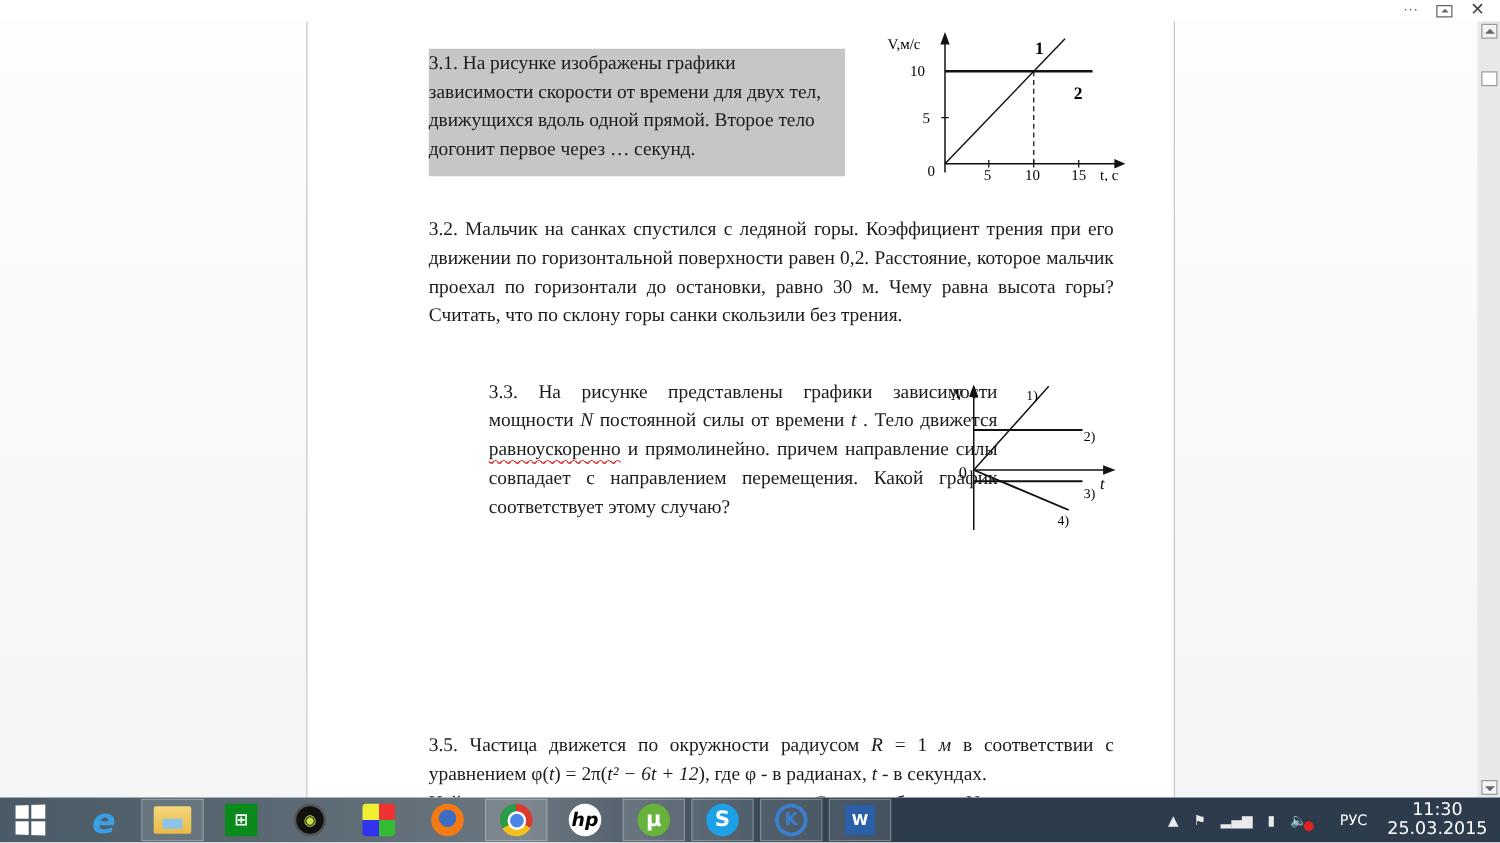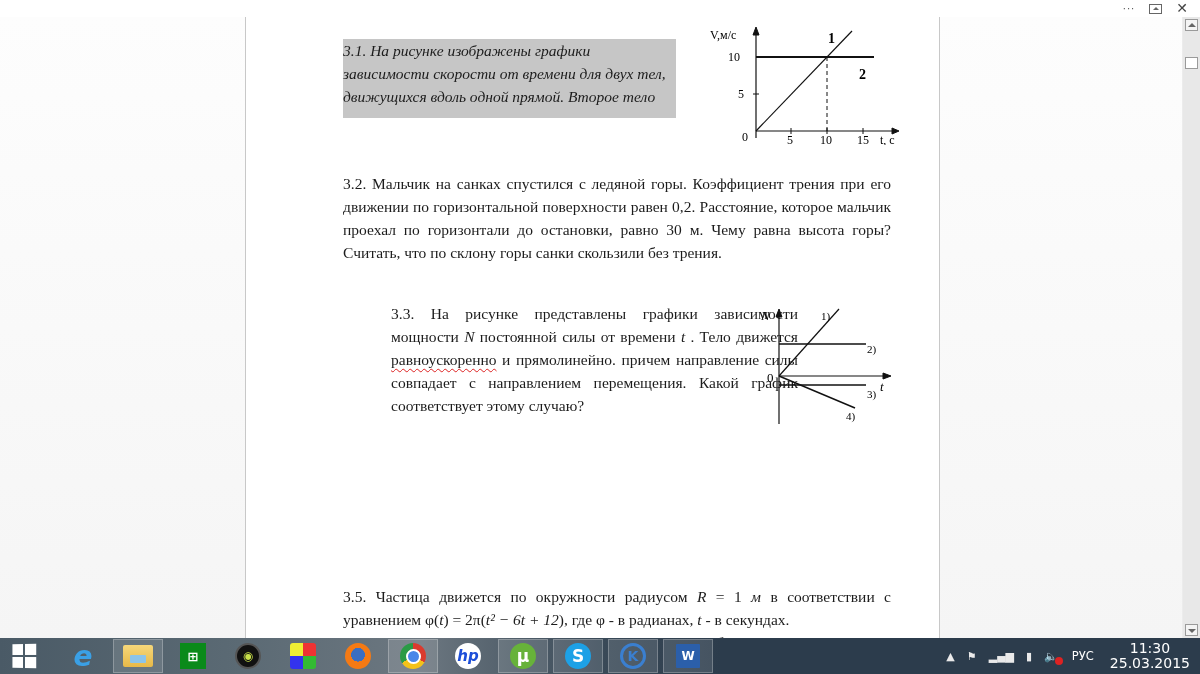--- a/index.html
+++ b/index.html
@@ -45,53 +45,54 @@
   .ico { width: 26px; height: 26px; border-radius: 50%; display: flex; align-items: center; justify-content: center; font-family: "DejaVu Sans", sans-serif; font-weight: bold; color: #fff; font-size: 16px; }
   .ico-ie { background: transparent; color: #3aa0e6; font-size: 28px; font-style: italic; border-radius: 0; }
   .ico-folder { width: 30px; height: 22px; border-radius: 2px; background: linear-gradient(#f6d77a, #e8b948); position: relative; }
   .ico-folder::after { content: ""; position: absolute; left: 7px; top: 10px; width: 16px; height: 8px; background: #8cc4ea; border-radius: 1px; }
   .ico-store { width: 26px; height: 26px; border-radius: 0; background: #0a8a1a; font-size: 13px; }
   .ico-cam { background: #111; border: 2px solid #555; color: #c8e04a; font-size: 12px; }
   .ico-puzzle { border-radius: 3px; background: conic-gradient(#e33 0 25%, #3b3 0 50%, #33e 0 75%, #ee3 0); }
   .ico-ff { background: radial-gradient(circle at 50% 45%, #3b6ec2 0 35%, #f57a14 36% 100%); }
   .ico-chrome { background: conic-gradient(#db3a2e 0 33%, #f3c21a 0 66%, #2a9b46 0); position: relative; }
   .ico-chrome::after { content: ""; position: absolute; width: 11px; height: 11px; border-radius: 50%; background: #4a86e8; border: 2px solid #fff; }
-  .ico-hp { background: #ffffff; color: #1d4ed8; font-style: italic; font-size: 15px; }
+  .ico-hp { background: #ffffff; color: #000000; font-style: italic; font-size: 15px; }
   .ico-ut { background: #67b23a; font-size: 17px; }
   .ico-skype { background: #1da1e6; font-size: 17px; }
   .ico-k { background: transparent; border: 3px solid #3a7fd0; color: #3a7fd0; font-size: 14px; }
   .ico-word { width: 24px; height: 24px; border-radius: 1px; background: #2b5faa; font-size: 12px; }
 
   .tray { position: absolute; right: 0; top: 0; height: 36px; display: flex; align-items: center; color: #ffffff; font-family: "DejaVu Sans", sans-serif; }
   .tray-icon { margin: 0 6px; font-size: 11px; cursor: pointer; color: #eaeaea; }
-  .tray-lang { font-size: 11.5px; margin-left: 8px; margin-right: 16px; cursor: pointer; }
+  .tray-lang { font-size: 11.5px; margin-left: 20px; margin-right: 16px; cursor: pointer; }
   .tray-clock { text-align: center; font-size: 14px; line-height: 15px; margin-right: 10px; cursor: pointer; }
   .vol-wrap { position: relative; }
   .vol-x { position: absolute; right: -5px; bottom: -2px; width: 8px; height: 8px; background: #d22; border-radius: 50%; }
 
   svg text { font-family: "Liberation Serif", serif; }
 </style>
 </head>
 <body>
 
 <div class="window">
   <div class="win-controls">
     <span class="ctl ctl-more">···</span>
     <span class="ctl ctl-restore"></span>
     <span class="ctl ctl-close">✕</span>
   </div>
 
   <div class="doc-area">
     <div class="page">
 
       <div class="task" style="top:22px; width:340px; text-align:left;">
-        <div class="hl-block" style="width:333px;font-style:italic;">
+        <div class="hl-block" style="width:333px;">
           <div style="width:272px;">3.1.  На рисунке изображены графики</div>
           <div>зависимости скорости от времени для двух тел,</div>
           <div>движущихся вдоль одной прямой. Второе тело</div>
+          <div>догонит первое через  … секунд.</div>
         </div>
       </div>
 
       <svg style="position:absolute; left:460px; top:6px;" width="200" height="122" viewBox="0 0 200 122">
         <g stroke="#111" fill="none">
           <line x1="50" y1="115" x2="50" y2="8" stroke-width="1.2"></line>
           <polygon points="47,12 53,12 50,4" fill="#111"></polygon>
           <line x1="50" y1="108" x2="190" y2="108" stroke-width="1.2"></line>
           <polygon points="186,105 186,111 193,108" fill="#111"></polygon>
           <line x1="50" y1="34" x2="168" y2="34" stroke-width="2"></line>

